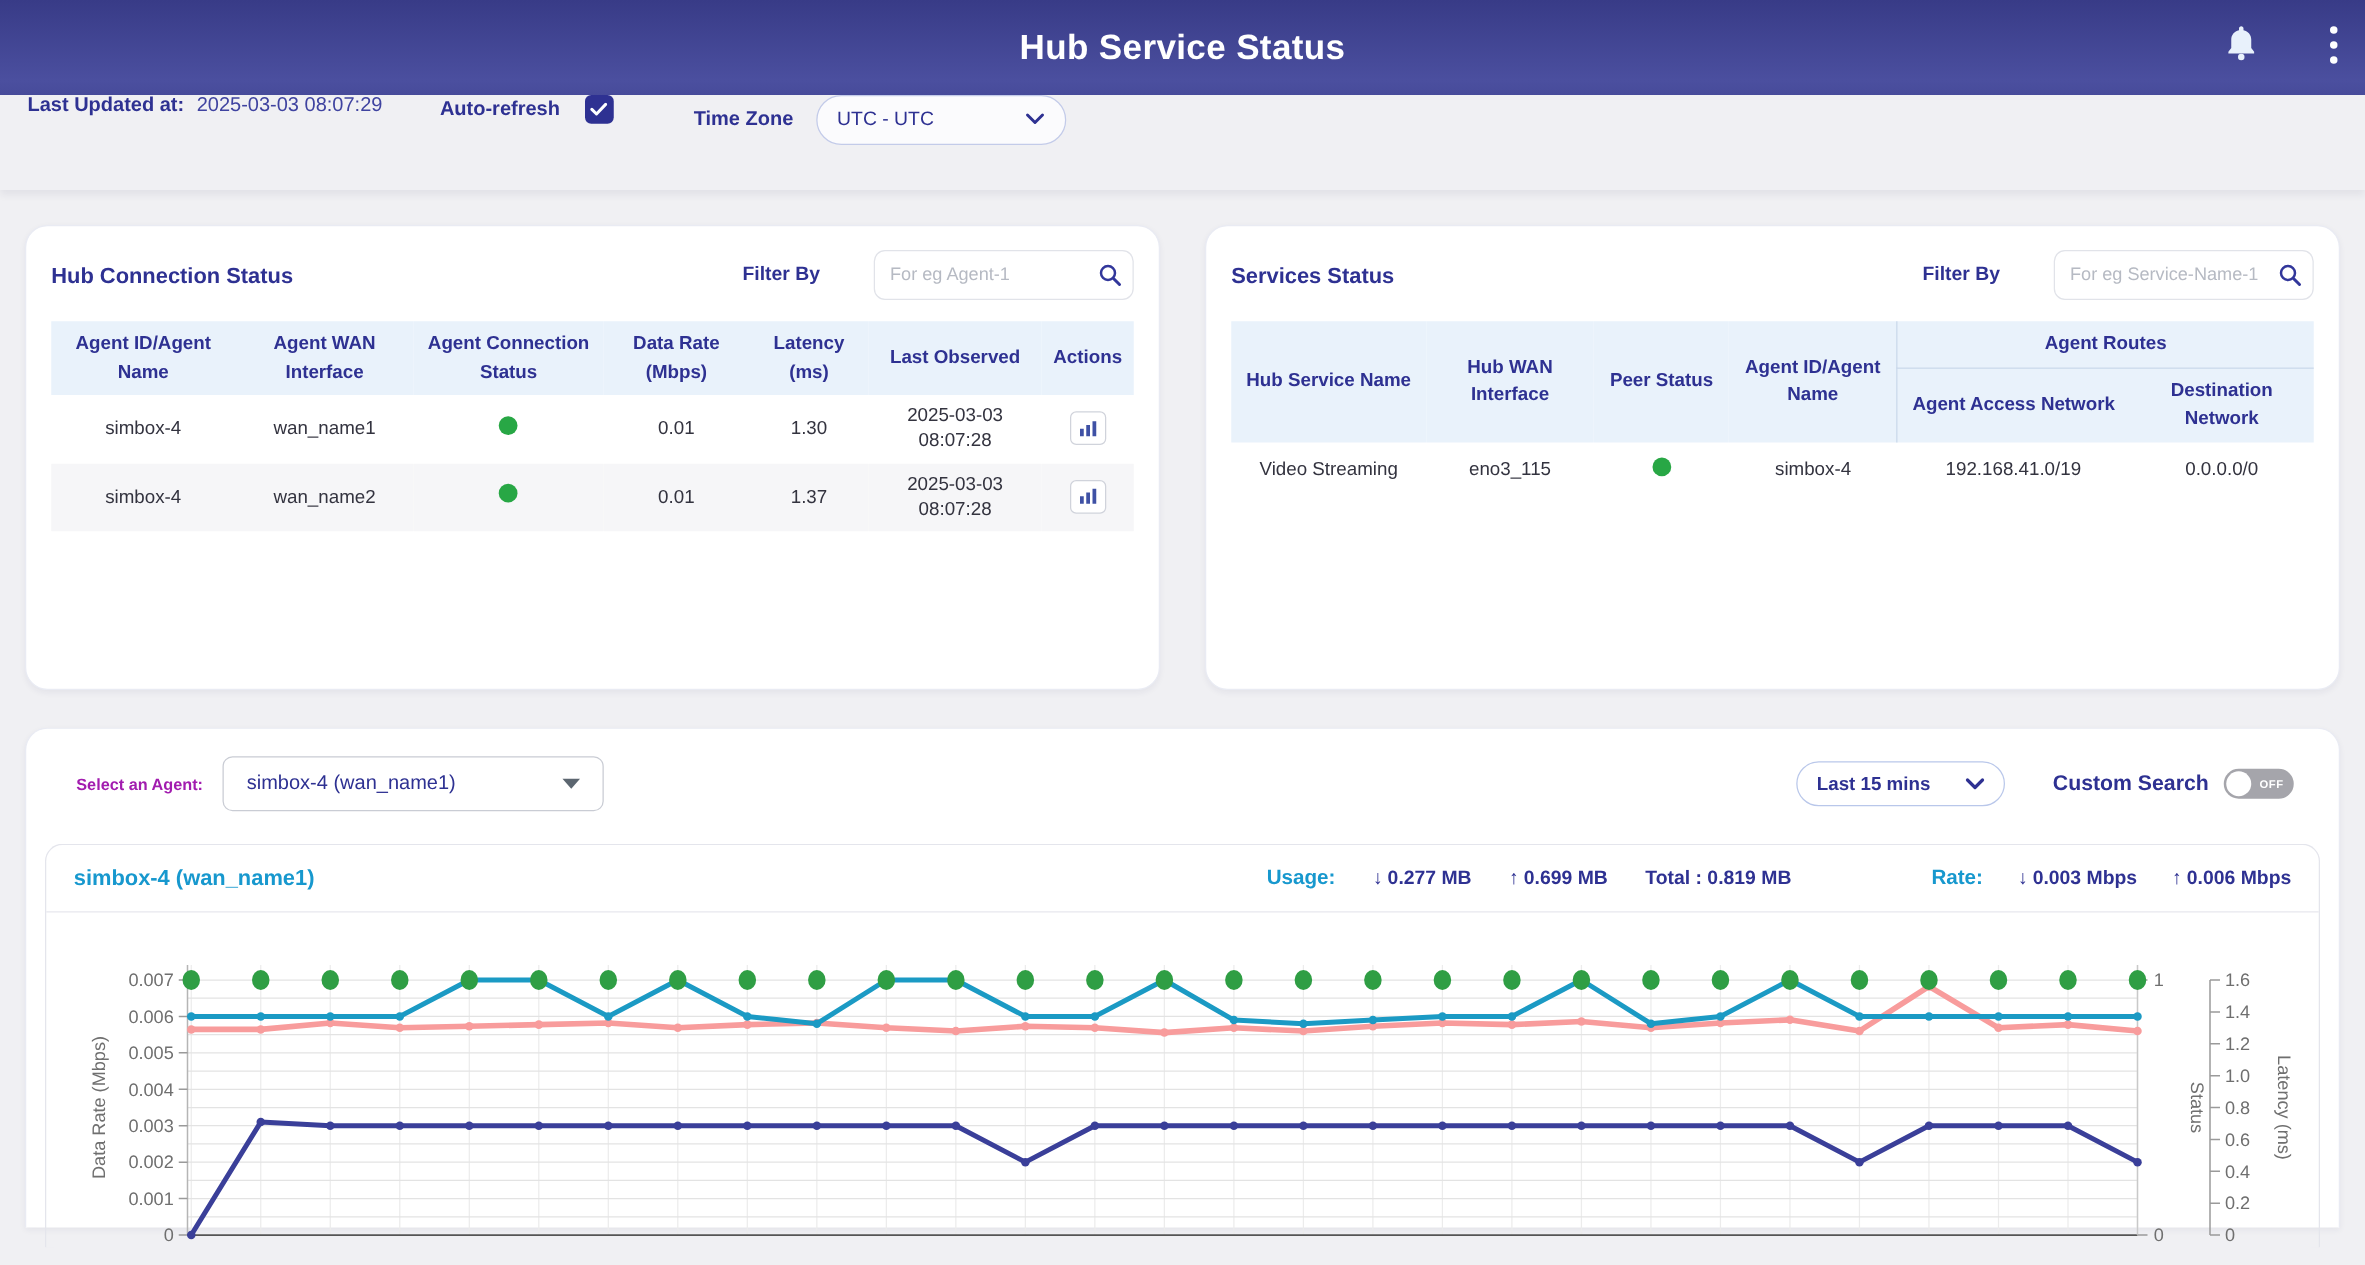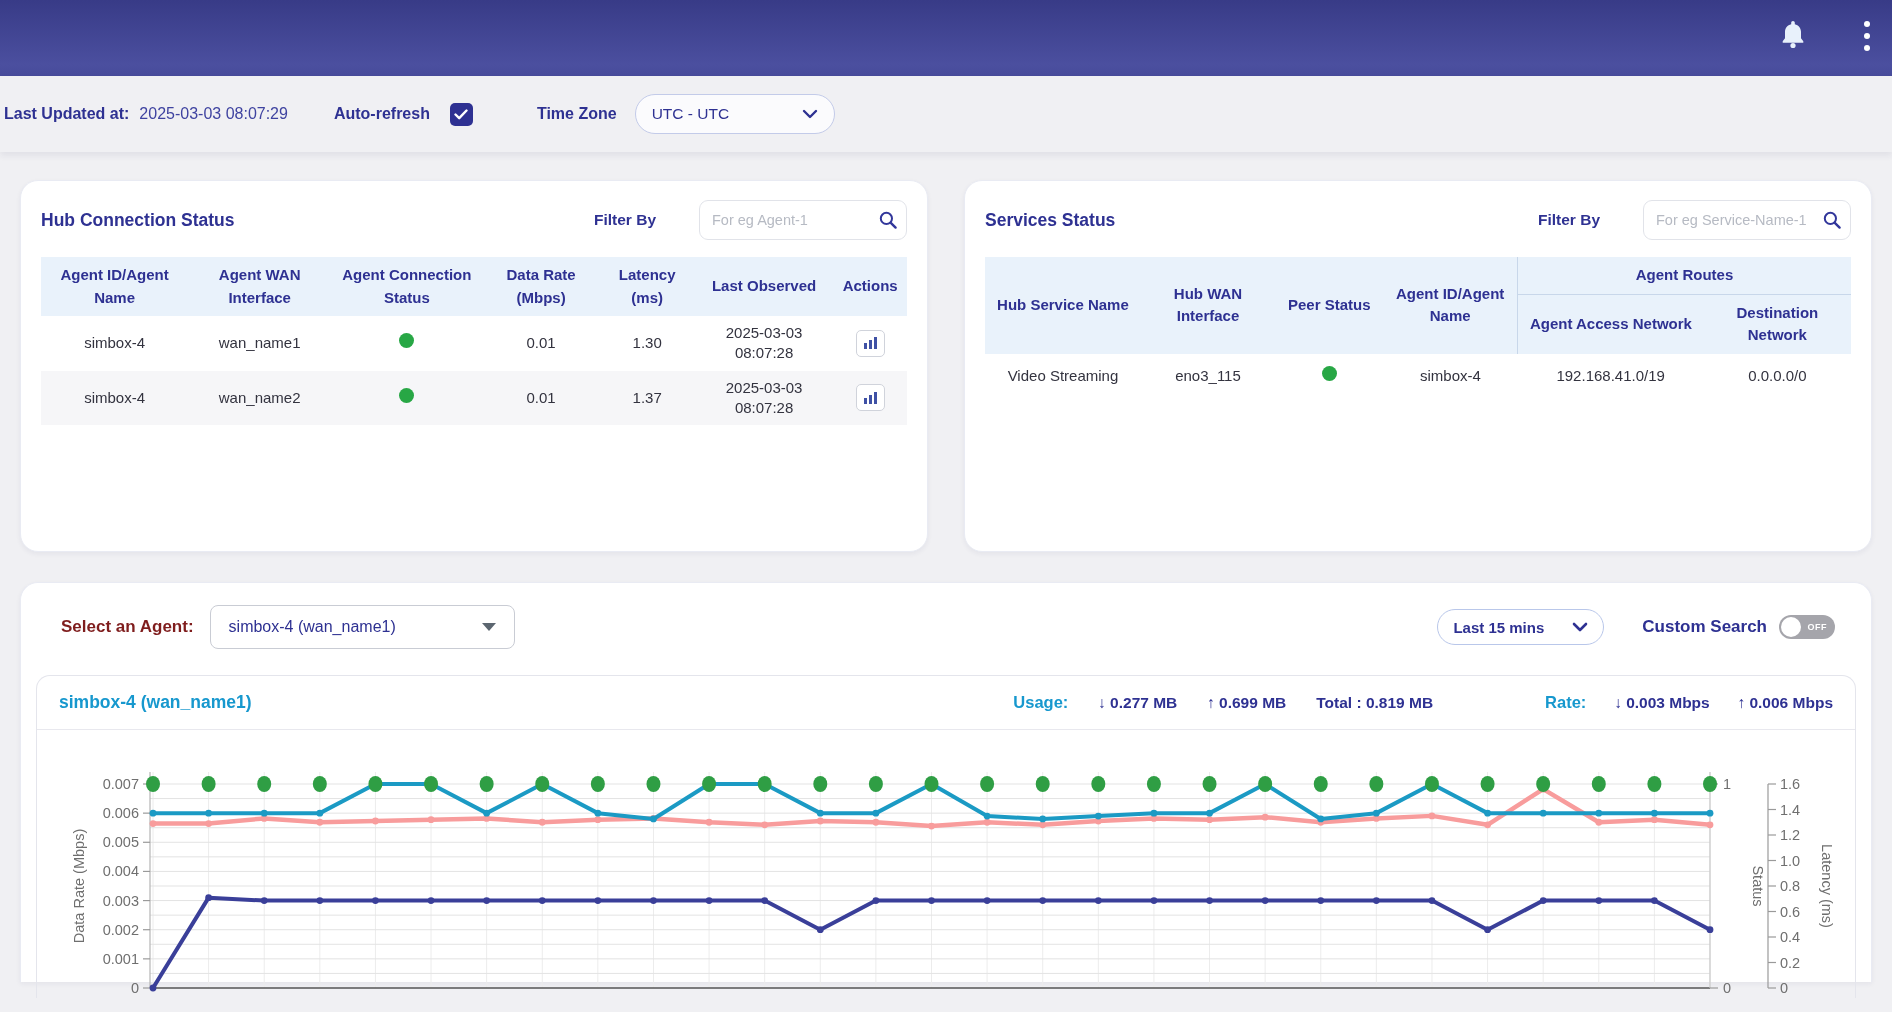--- a/index.html
+++ b/index.html
@@ -9,21 +9,21 @@
   
   .app-header { height:76px; background:linear-gradient(180deg,#383B87 0%,#4B4F9F 85%,#474B9A 100%);
     display:flex; align-items:center; justify-content:center; position:relative; }
   .app-title { color:#ffffff; font-size:28px; font-weight:bold; letter-spacing:.3px; }
   .hdr-bell { position:absolute; right:84px; top:18px; width:30px; height:34px; cursor:pointer; }
   .hdr-kebab { position:absolute; right:14px; top:16px; width:22px; height:40px; display:flex;
     flex-direction:column; align-items:center; justify-content:center; gap:6px; cursor:pointer; }
   .hdr-kebab i { width:6px; height:6px; border-radius:50%; background:#fff; }
 
   
-  .toolbar { height:76px; display:flex; align-items:center; padding:0 4px;
+  .toolbar { height:76px; display:flex; align-items:flex-start; padding:0 22px;
     background:#F0F0F3; box-shadow:0 4px 6px rgba(40,40,80,.07); position:relative; z-index:2; }
   .tb-label { color:#2E3192; font-weight:bold; font-size:16px; }
   .tb-value { color:#3F43A0; font-size:16px; margin-left:10px; }
   .autorefresh { margin-left:46px; display:flex; align-items:center; gap:20px; }
   .checkbox { width:23px; height:23px; background:#2E3192; border-radius:5px; display:flex;
     align-items:center; justify-content:center; cursor:pointer; }
   .tz-wrap { margin-left:64px; display:flex; align-items:center; gap:18px; }
   .tz-select { width:200px; height:40px; border:1px solid #c3cbe9; border-radius:20px; background:#fbfbfd;
     display:flex; align-items:center; padding:0 16px; color:#2E3192; font-size:15.5px; cursor:pointer; }
   .tz-select .chev { margin-left:auto; }
@@ -52,21 +52,21 @@
   .svc-sep { border-left:1px solid #c8d7ea; }
   .dot { width:15px; height:15px; border-radius:50%; background:#28a745; display:inline-block; }
   .act-btn { width:29px; height:27px; border:1px solid #d0d3db; border-radius:5px; background:#fff;
     display:inline-flex; align-items:center; justify-content:center; cursor:pointer; }
 
   
   .bottom-card { margin:30px 20px 0; background:#fff; border-radius:18px 18px 0 0;
     border:1px solid #e9ebf3; border-bottom:none; box-shadow:0 2px 5px rgba(30,40,90,.06);
     padding:22px 14px 0; height:400px; }
   .agent-row { display:flex; align-items:center; padding:0 22px 0 26px; }
-  .agent-label { color:#7f1d1d; font-weight:bold; font-size:17px; }
+  .agent-label { color:#a21caf; font-weight:bold; font-size:13px; }
   .agent-select { margin-left:16px; width:305px; height:44px; border:1px solid #c9ccd4; border-radius:8px;
     background:#fff; display:flex; align-items:center; padding:0 18px; color:#2E3192; font-size:16px; cursor:pointer; }
   .tri-down { margin-left:auto; width:0; height:0; border-left:7px solid transparent;
     border-right:7px solid transparent; border-top:8px solid #5c6670; }
   .range-pill { margin-left:auto; height:36px; border:1.5px solid #b9c7ea; border-radius:18px; background:#fff;
     display:flex; align-items:center; padding:0 15px; gap:28px; color:#2E3192; font-weight:bold;
     font-size:15px; cursor:pointer; }
   .cs-label { margin-left:38px; color:#2E3192; font-weight:bold; font-size:17px;text-align:center; }
   .toggle { margin-left:12px; width:56px; height:24px; border-radius:12px; background:#a5a5ab;
     position:relative; cursor:pointer; }
@@ -81,20 +81,21 @@
   .m-label { color:#1798CE; font-weight:bold; font-size:16.5px; }
   .m-val { color:#2E3192; font-weight:bold; font-size:15.5px; white-space:nowrap; }
   .m-val .arr { font-weight:bold; margin-right:4px; }
   .chart-area { position:relative; height:268px; width:100%; }
   .chart-area svg { display:block; }
 </style>
 </head>
 <body>
 
 <header class="app-header">
+  <h1 class="app-title">Hub Service Status</h1>
   <div class="hdr-bell">
     <svg width="30" height="34" viewBox="0 0 30 34">
       <path d="M15 3c-1 0-1.8.8-1.8 1.8v1.4C9.4 7 7 10 7 13.7v6.6l-2.3 3v1.4h20.6v-1.4l-2.3-3v-6.6c0-3.7-2.4-6.7-6.2-7.5V4.8C16.8 3.8 16 3 15 3z" fill="#E8F1FB"></path>
       <circle cx="15" cy="27.5" r="2.6" fill="#E8F1FB"></circle>
     </svg>
   </div>
   <div class="hdr-kebab">
       <i></i>
       <i></i>
       <i></i>

